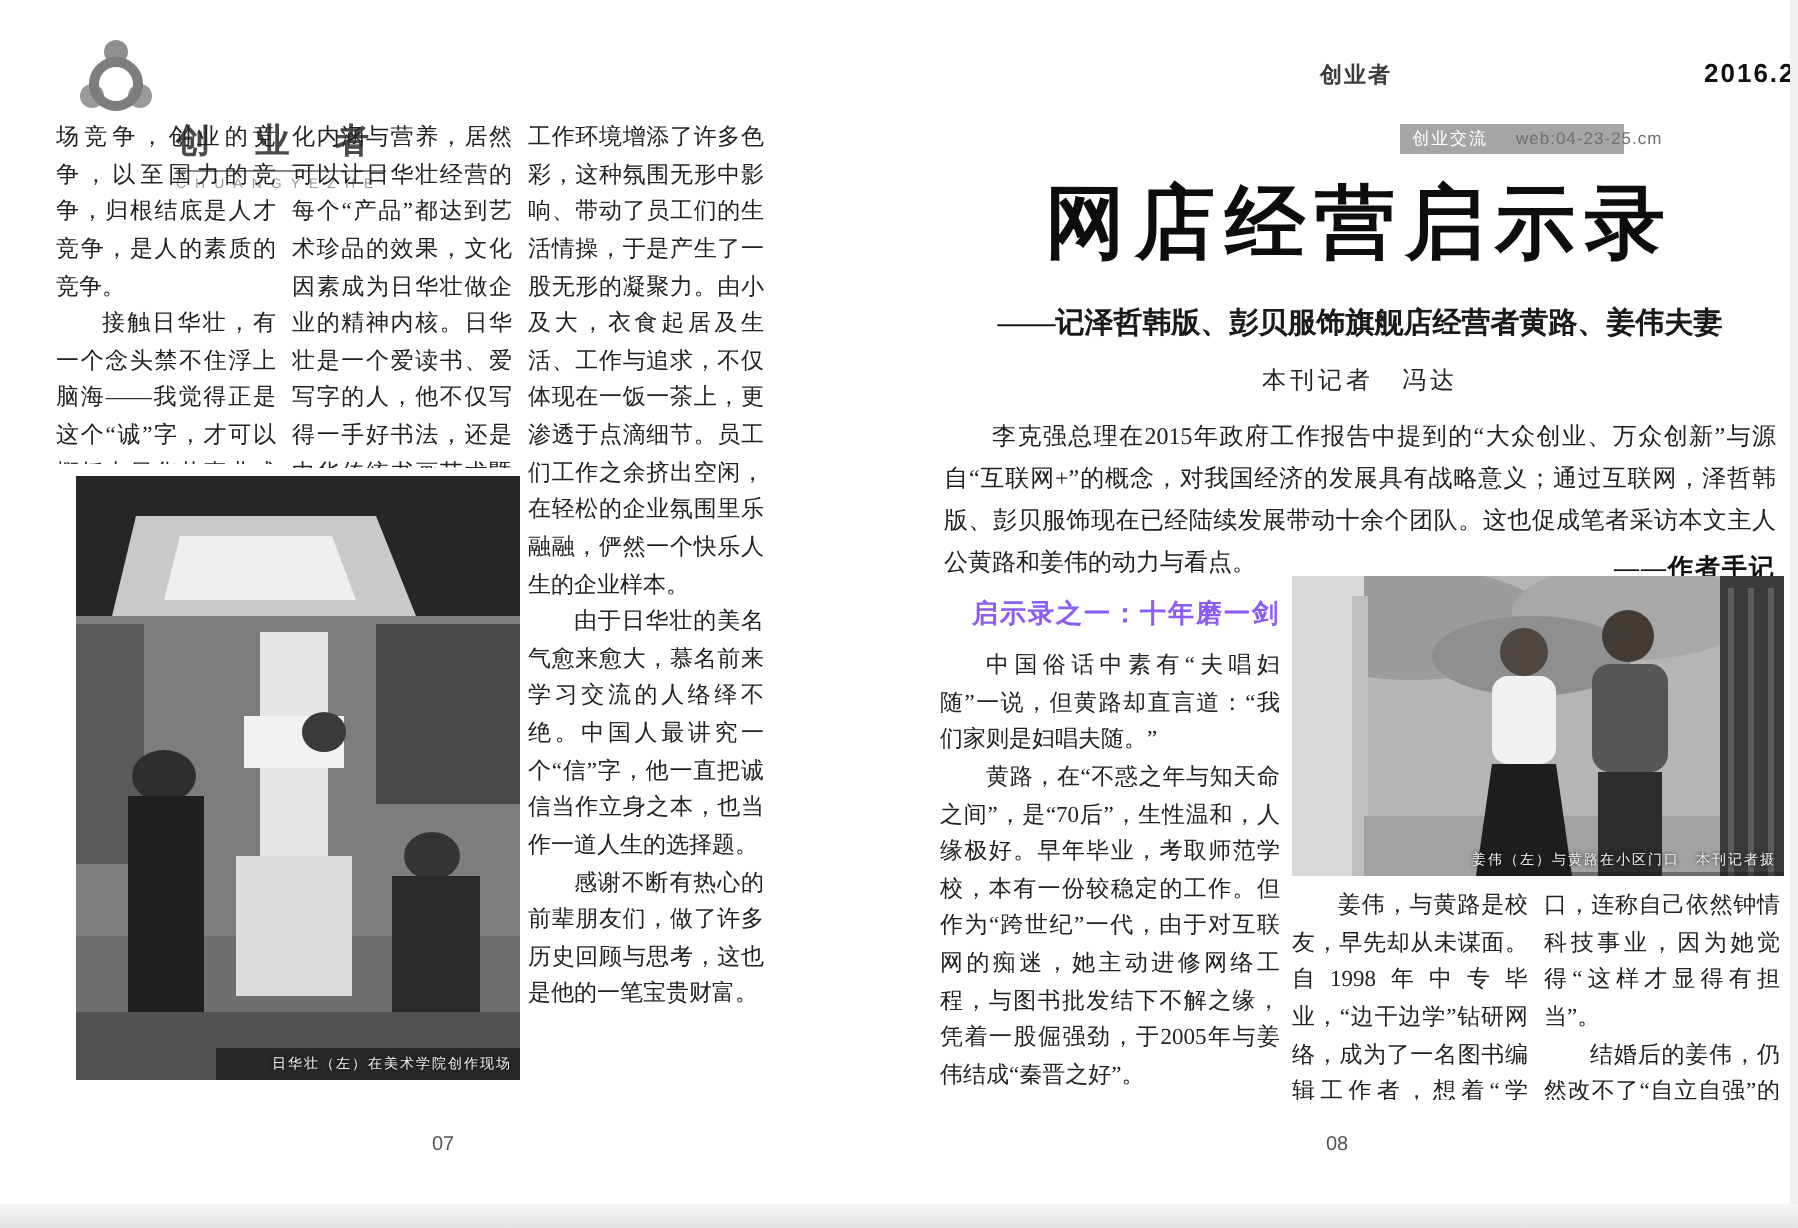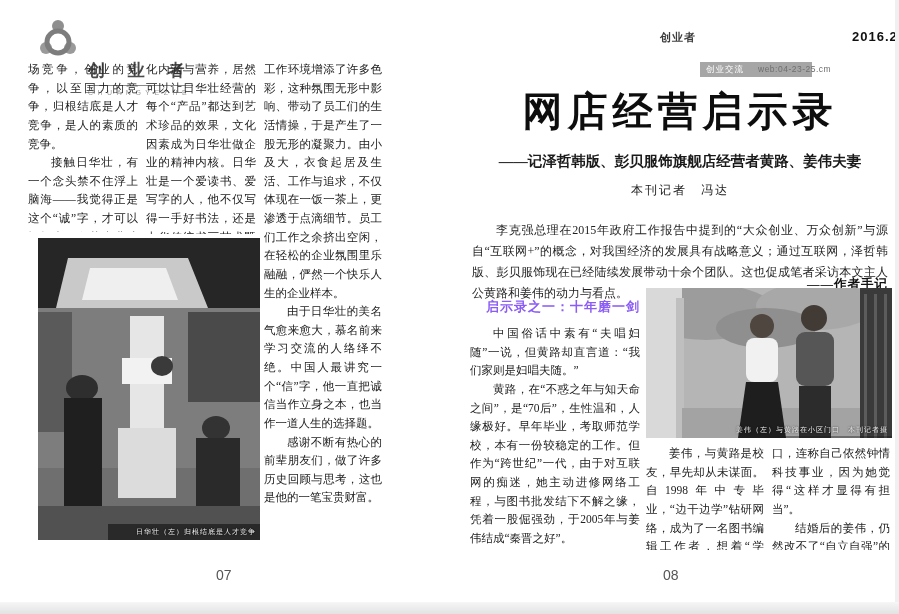--- a/index.html
+++ b/index.html
@@ -24,21 +24,21 @@
   .col p.cont { text-indent:0; }
   .lcol1 { left:28px;  top:60px; width:110px; height:172px; overflow:hidden; }
   .lcol2 { left:146px; top:60px; width:110px; height:174px; overflow:hidden; }
   .lcol3 { left:264px; top:60px; width:118px; height:480px; overflow:hidden; }
 
   .photo { position:absolute; overflow:hidden; background:#1d4ed8; }
   .lphoto { left:38px; top:238px; width:222px; height:302px; }
   .photo-caption { position:absolute; right:4px; bottom:3px; font-size:7px; color:#f2f2f2;
     letter-spacing:1px; text-shadow:0 0 2px #000; white-space:nowrap; }
 
-  .pageno { position:absolute; font-family:"Liberation Sans",sans-serif; font-size:14px; color:#555; }
+  .pageno { position:absolute; font-family:"Liberation Sans",sans-serif; font-size:10px; color:#555; }
   .pn-left  { left:216px; top:567px; }
   .pn-right { left:663px; top:567px; }
 
   
   .rheader { position:absolute; left:660px; top:29px; width:230px; height:16px; }
   .rh-mag { position:absolute; left:0; top:1px; font-size:11px; font-weight:bold; color:#3c3c3c; letter-spacing:1px; }
   .rh-badge { position:absolute; left:40px; top:0; width:112px; height:15px; background:#a6a6a6;
     color:#fff; font-size:8.5px; line-height:15px; padding-left:6px; letter-spacing:1px;
     font-family:"Liberation Sans",sans-serif; white-space:nowrap;margin-top:33px; }
   .rh-site { color:#6f6f6f; margin-left:14px; letter-spacing:0.5px; }
@@ -47,21 +47,21 @@
   .rh-bar { position:absolute; left:237px; top:1px; width:5px; height:13px; background:#bdbdbd; }
 
   
   .title { position:absolute; left:470px; top:84px; width:420px; text-align:center;
     font-family:"Liberation Sans",sans-serif; font-size:40px; font-weight:900;
     letter-spacing:5px; color:#0d0d0d; white-space:nowrap; }
   .subtitle { position:absolute; left:470px; top:152px; width:420px; text-align:center;
     font-size:14.5px; font-weight:bold; color:#1a1a1a; white-space:nowrap; }
   .byline { position:absolute; left:470px; top:182px; width:420px; text-align:center;
     font-size:12px; color:#222; letter-spacing:2px; }
-  .editor-note { position:absolute; left:472px; top:220px; width:416px; font-size:12px;
+  .editor-note { position:absolute; left:472px; top:208px; width:416px; font-size:12px;
     line-height:1.75; color:#1f1f1f; text-align:justify; }
   .editor-note .note-body { text-indent:2em; }
   .note-sig { position:absolute; left:472px; top:276px; width:416px; text-align:right;
     font-size:12.5px; font-weight:bold; color:#111; letter-spacing:1px; }
   .section-head { position:absolute; left:486px; top:298px; font-size:13px; font-weight:bold;
     color:#8b5cf6; letter-spacing:1px; font-family:"Liberation Sans",sans-serif; }
   .rcol1 { left:470px; top:324px; width:170px; height:224px; overflow:hidden; }
   .rcol2 { left:646px; top:444px; width:118px; height:106px; overflow:hidden; }
   .rcol3 { left:772px; top:444px; width:118px; height:106px; overflow:hidden; }
   .rphoto { left:646px; top:288px; width:246px; height:150px; }
@@ -114,21 +114,21 @@
       <rect x="84" y="120" width="50" height="26" fill="#f2f2f2"></rect>
       <rect x="80" y="190" width="58" height="70" fill="#dcdcdc"></rect>
       <ellipse cx="44" cy="150" rx="16" ry="13" fill="#2e2e2e"></ellipse>
       <rect x="26" y="160" width="38" height="120" fill="#1f1f1f"></rect>
       <ellipse cx="178" cy="190" rx="14" ry="12" fill="#333"></ellipse>
       <rect x="158" y="200" width="44" height="80" fill="#2a2a2a"></rect>
       <ellipse cx="124" cy="128" rx="11" ry="10" fill="#3a3a3a"></ellipse>
       <rect x="0" y="268" width="222" height="34" fill="#515151"></rect>
       <rect x="70" y="286" width="152" height="16" fill="#1c1c1c" opacity="0.75"></rect>
     </svg>
-    <span class="photo-caption">日华壮（左）归根结底是人才竞争</span>
+    <span class="photo-caption">日华壮（左）在美术学院创作现场</span>
   </div>
 
   <div class="pageno pn-left">07</div>
 
   <div class="rheader">
     <span class="rh-mag">创业者</span>
     <span class="rh-badge"><span>创业交流</span><span class="rh-site">web:04-23-25.cm</span></span>
     <span class="rh-issue">2016.2</span>
     <span class="rh-bar"></span>
   </div>

